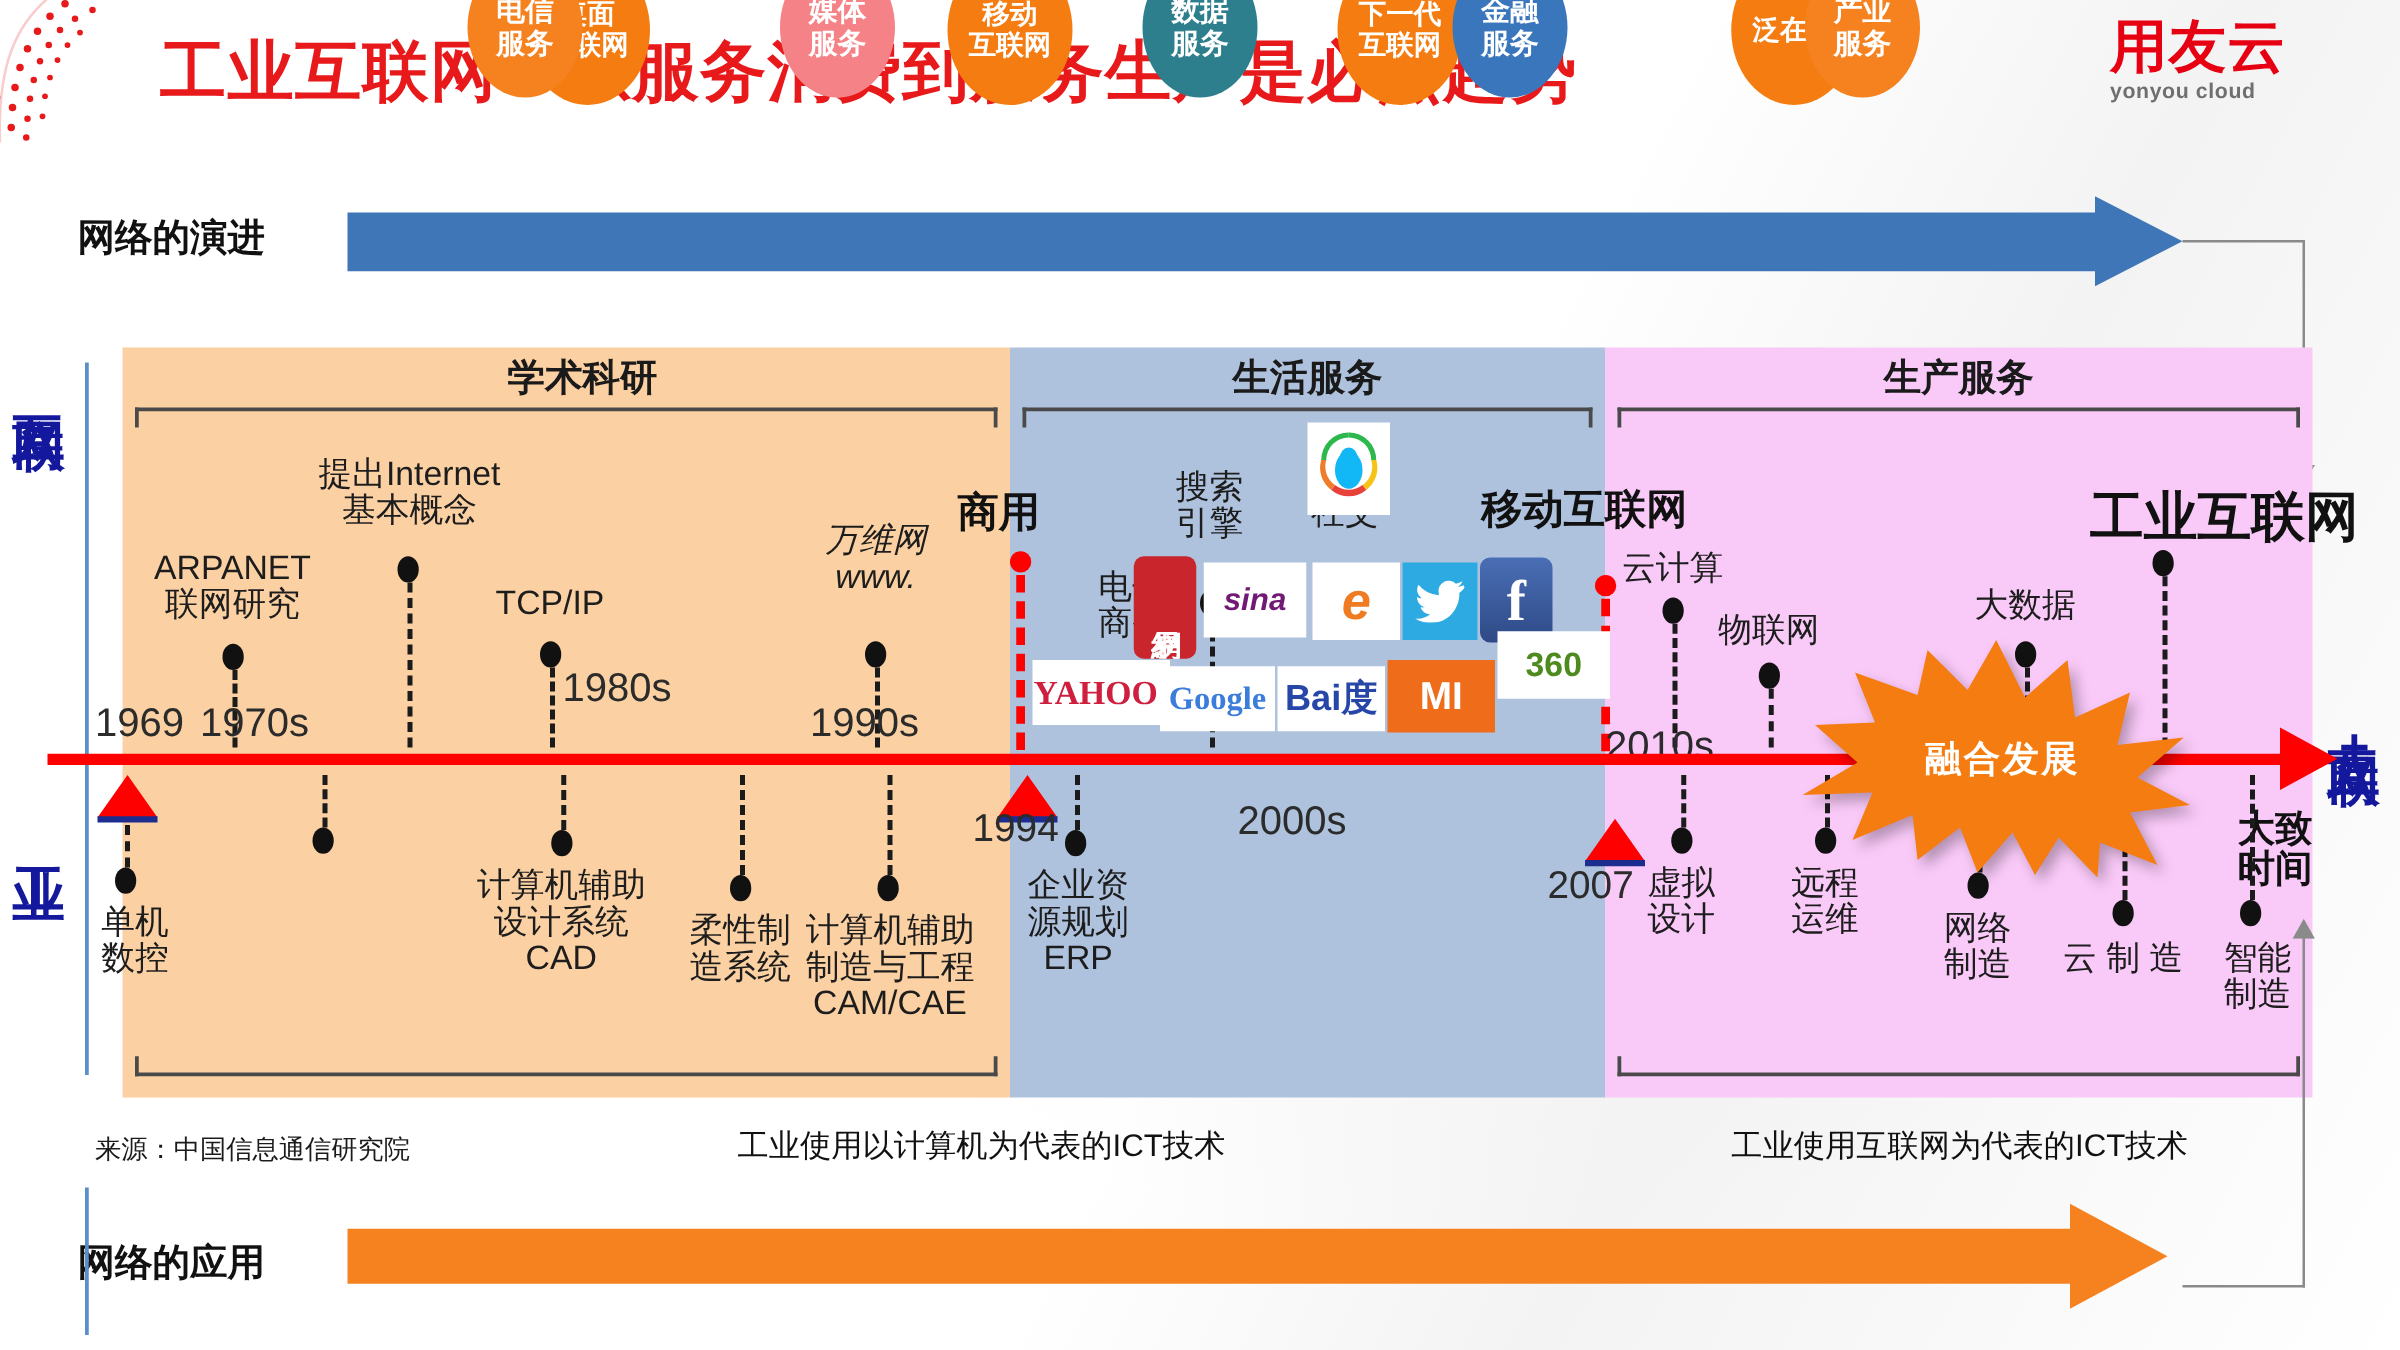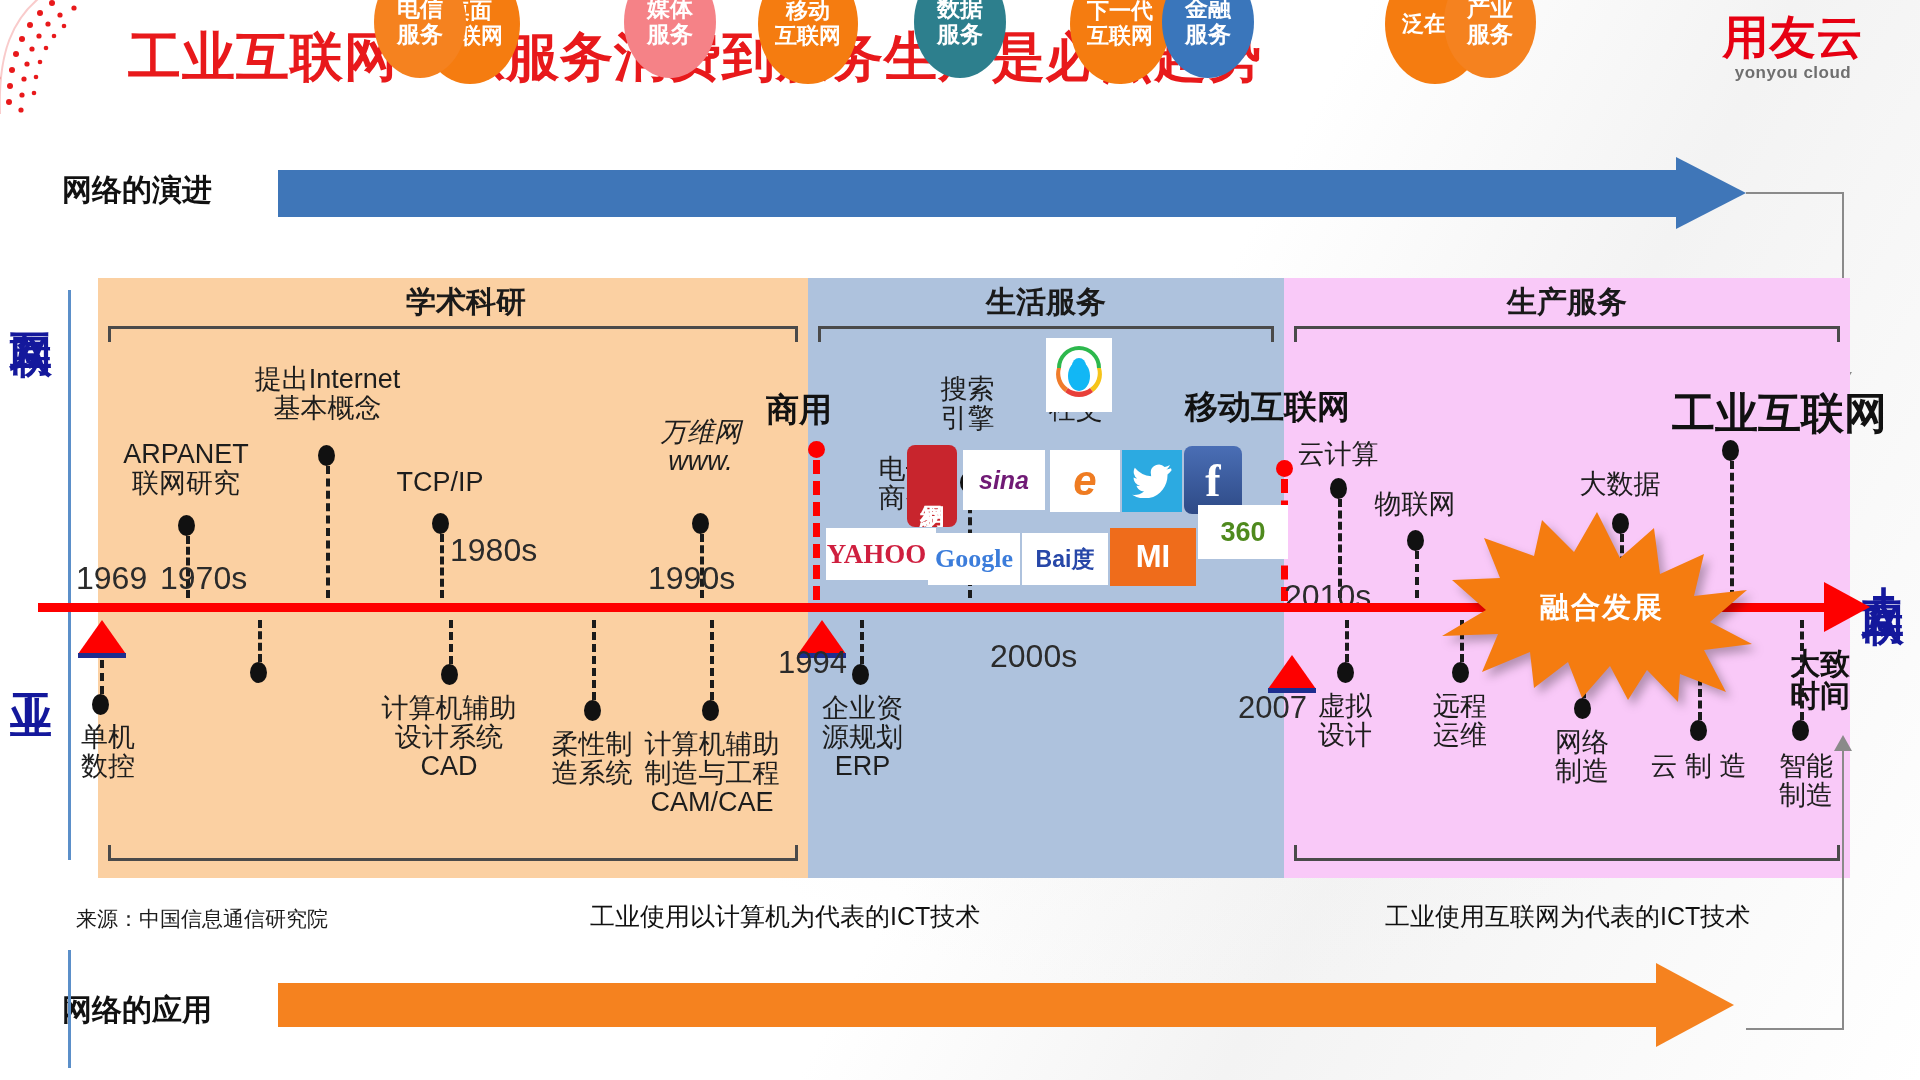--- a/index.html
+++ b/index.html
@@ -17,21 +17,21 @@
 
   
   .swirl { position:absolute; left:-10px; top:-14px; width:150px; height:130px; pointer-events:none; }
 
   
   .title {
     position:absolute; left:128px; top:22px; width:1430px;
     font-size:53px; font-weight:bold; color:#e8191b; letter-spacing:1px;
     white-space:nowrap;
   }
-  .logo { position:absolute; right:22px; top:14px; text-align:center; width:210px; }
+  .logo { position:absolute; right:22px; top:14px; text-align:left; width:210px; }
   .logo .cn { font-size:46px; font-weight:bold; color:#e60012; letter-spacing:1px; line-height:1.02; }
   .logo .en { font-size:17px; font-weight:bold; color:#6f6f6f; letter-spacing:.5px; margin-top:2px;}
 
   
   .rowlabel { position:absolute; font-size:30px; font-weight:bold; color:#111; white-space:nowrap;}
 
   
   .evo-arrow { position:absolute; left:278px; top:170px; width:1468px; height:47px; }
   .evo-arrow .shaft { position:absolute; left:0; top:0; width:1400px; height:47px; background:#3f76b8; }
   .evo-arrow .head { position:absolute; left:1398px; top:-13px; width:0;height:0;
@@ -262,21 +262,21 @@
   <div class="logocell" style="left:1184px; top:446px; width:58px;  height:68px; background:linear-gradient(#4a6eb5,#2e4a86); color:#fff; font-size:46px; font-family:'Liberation Serif',serif; border-radius:8px;">
       <span>f</span>
     </div>
 
   <div class="logocell" style="left:826px;  top:528px; width:110px; height:52px; background:#fff; color:#cf1f3f; font-size:27px; font-family:'Liberation Serif',serif;">
       <span>YAHOO!</span>
     </div>
   <div class="logocell" style="left:928px;  top:533px; width:92px;  height:52px; background:#fff; color:#3c7ddb; font-size:26px; font-family:'Liberation Serif',serif;">
       <span>Google</span>
     </div>
-  <div class="logocell" style="left:1022px; top:533px; width:86px;  height:52px; background:#fff; color:#2747a8; font-size:23px;">
+  <div class="logocell" style="left:1022px; top:533px; width:86px;  height:52px; background:#fff; color:#2747a8; font-size:29px;">
       <span>Bai度</span>
     </div>
   <div class="logocell" style="left:1110px; top:528px; width:86px;  height:58px; background:#ef6c1b; color:#fff; font-size:31px;">
       <span>MI</span>
     </div>
   <div class="logocell" style="left:1198px; top:505px; width:90px;  height:54px; background:#fff; color:#4f8a1e; font-size:27px;">
       <span>360</span>
     </div>
 
   <div class="yr" style="left:76px;  top:560px;">1969</div>

